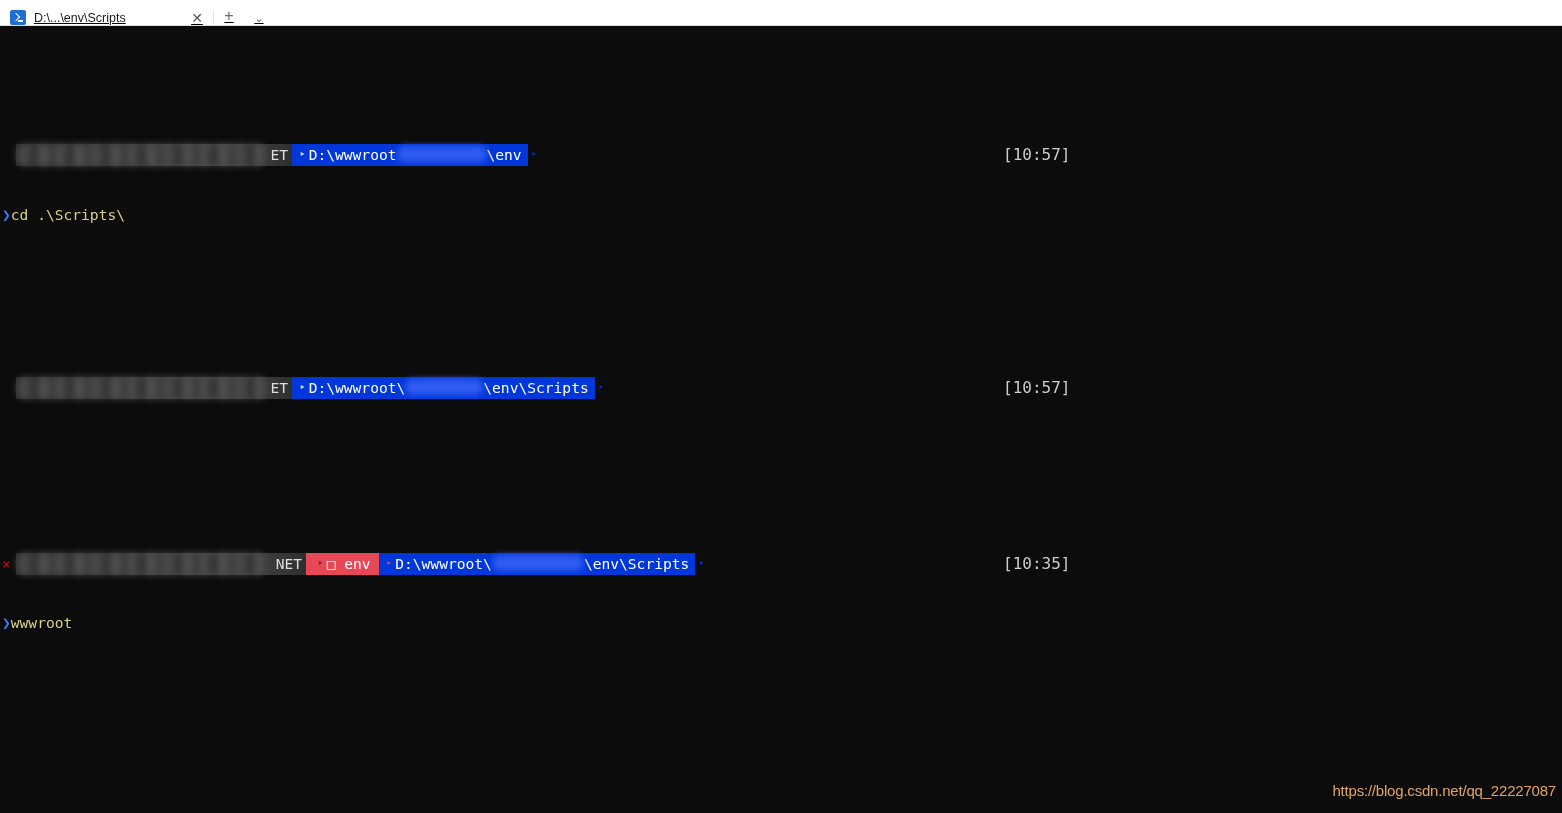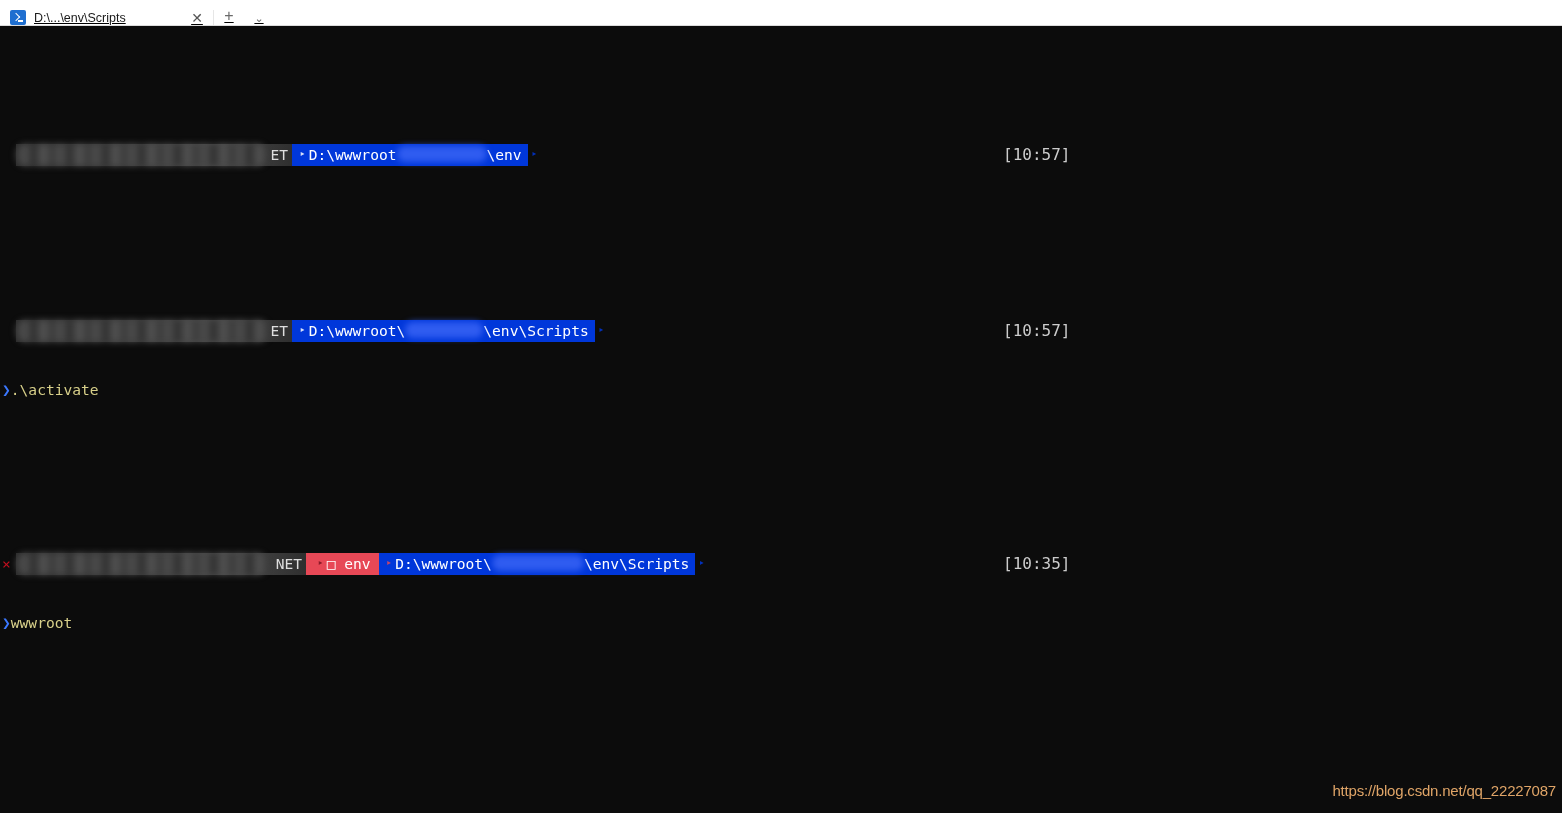--- a/index.html
+++ b/index.html
@@ -236,41 +236,41 @@
     </span>
     <span class="seg seg-blue">
       <span class="pl-sep">‣</span>
       <span>D:\wwwroot</span>
       <span class="path-blur" style="width:90px;"></span>
       <span>\env</span>
     </span>
     <span class="seg pl-sep c-blue" style="color:#0037da;">‣</span>
     <span class="ts">[10:57]</span>
   </div>
+  <div class="line"><span class="c-blue">❯</span><span class="c-cmd">cd .\Scripts\</span></div>
 
   <div class="gap"></div>
 
   
   <div class="promptrow">
     <span class="err-x blank">×</span>
     <span class="seg seg-dark" style="width:266px;">
       <span class="blurmask" style="width:252px;"></span>
       <span class="tail" style="margin-left:auto;">ET</span>
     </span>
     <span class="seg seg-blue">
       <span class="pl-sep">‣</span>
       <span>D:\wwwroot</span>
       <span>\</span>
       <span class="path-blur" style="width:78px;"></span>
       <span>\env\Scripts</span>
     </span>
     <span class="seg pl-sep" style="color:#0037da;">‣</span>
     <span class="ts">[10:57]</span>
   </div>
-  <div class="line"><span class="c-blue">❯</span><span class="c-cmd">.\activate</span></div>
 
   <div class="gap"></div>
 
   
   <div class="promptrow">
     <span class="err-x">×</span>
     <span class="seg seg-dark" style="width:274px;padding-left:12px;">
       <span class="blurmask" style="width:250px;"></span>
       <span class="tail" style="margin-left:auto;">NET</span>
     </span>

